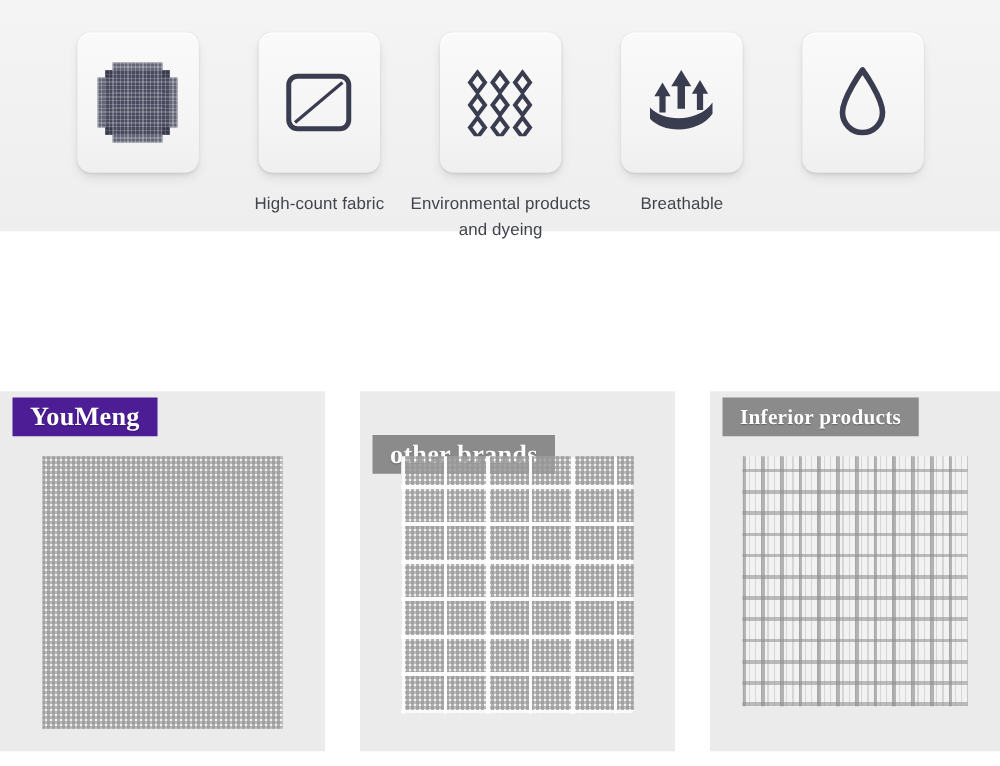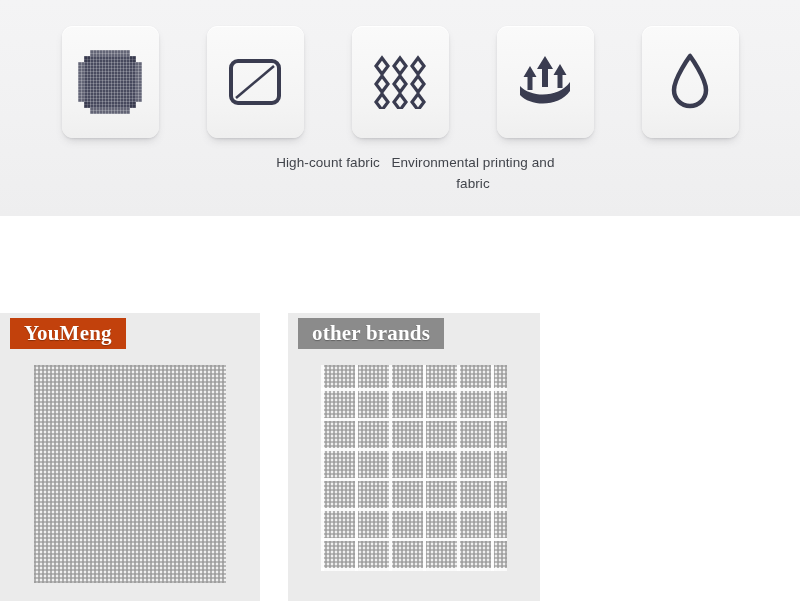--- a/index.html
+++ b/index.html
@@ -5,21 +5,21 @@
   * { margin:0; padding:0; box-sizing:border-box; }
   html, body {
     width:800px; height:613px;
     background:#ffffff;
     font-family:"Liberation Sans", sans-serif;
     overflow:hidden;
   }
 
   
   .features-section{
-    position:absolute; left:0; top:0; width:800px; height:216px;
+    position:absolute; left:0; top:0; width:800px; height:185px;
     background:linear-gradient(180deg,#f4f4f5 0%, #f1f1f2 55%, #eeeeef 100%);
   }
   .features-row{
     position:absolute; left:0; top:26px; width:800px; height:120px;
     display:flex; justify-content:center; align-items:flex-start;
     gap:48px;
   }
   .feature-card{
     width:97px; height:112px;
     background:linear-gradient(180deg,#fafafa 0%, #f4f4f4 70%, #efefef 100%);
@@ -92,22 +92,22 @@
     height:31px; padding:0 14px;
     display:flex; align-items:center;
     font-family:"Liberation Serif", serif;
     font-weight:700;
     font-size:21px;
     color:#ffffff;
     text-shadow:0 1px 1px rgba(0,0,0,0.30);
     white-space:nowrap;
     letter-spacing:0.2px;
   }
-  .panel-tag.gold{ background:#c2410c; }
-  .panel-tag.gray{ background:#8b8b8b; }
+  .panel-tag.gold{ background:#4c1d95; }
+  .panel-tag.gray{ background:#8b8b8b;margin-top:30px; }
   .panel-tag.gray2{ background:#8b8b8b; font-size:17px; }
 
   .fabric{
     position:absolute;
     left:50%; transform:translateX(-50%);
     top:52px;
   }
   
   .fabric.dense{
     width:192px; height:218px;
@@ -197,21 +197,24 @@
       </span>
     </div>
 
   </div>
 
   <div class="labels-row">
     <div class="feature-label">
       <span>High-count fabric</span>
     </div>
     <div class="feature-label">
-      <span>Environmental printing and fabric</span>
+      <span>Environmental products and dyeing</span>
+    </div>
+    <div class="feature-label">
+      <span>Breathable</span>
     </div>
   </div>
 
 </div>
 
 <div class="comparison-section">
 
   <div class="compare-panel p1">
     <div class="panel-tag gold">
       <span>YouMeng</span>
@@ -219,14 +222,20 @@
     <div class="fabric dense"></div>
   </div>
 
   <div class="compare-panel p2">
     <div class="panel-tag gray">
       <span>other brands</span>
     </div>
     <div class="fabric mid"></div>
   </div>
 
+  <div class="compare-panel p3">
+    <div class="panel-tag gray2">
+      <span>Inferior products</span>
+    </div>
+    <div class="fabric coarse"></div>
+  </div>
 
 </div>
 
 </body></html>

